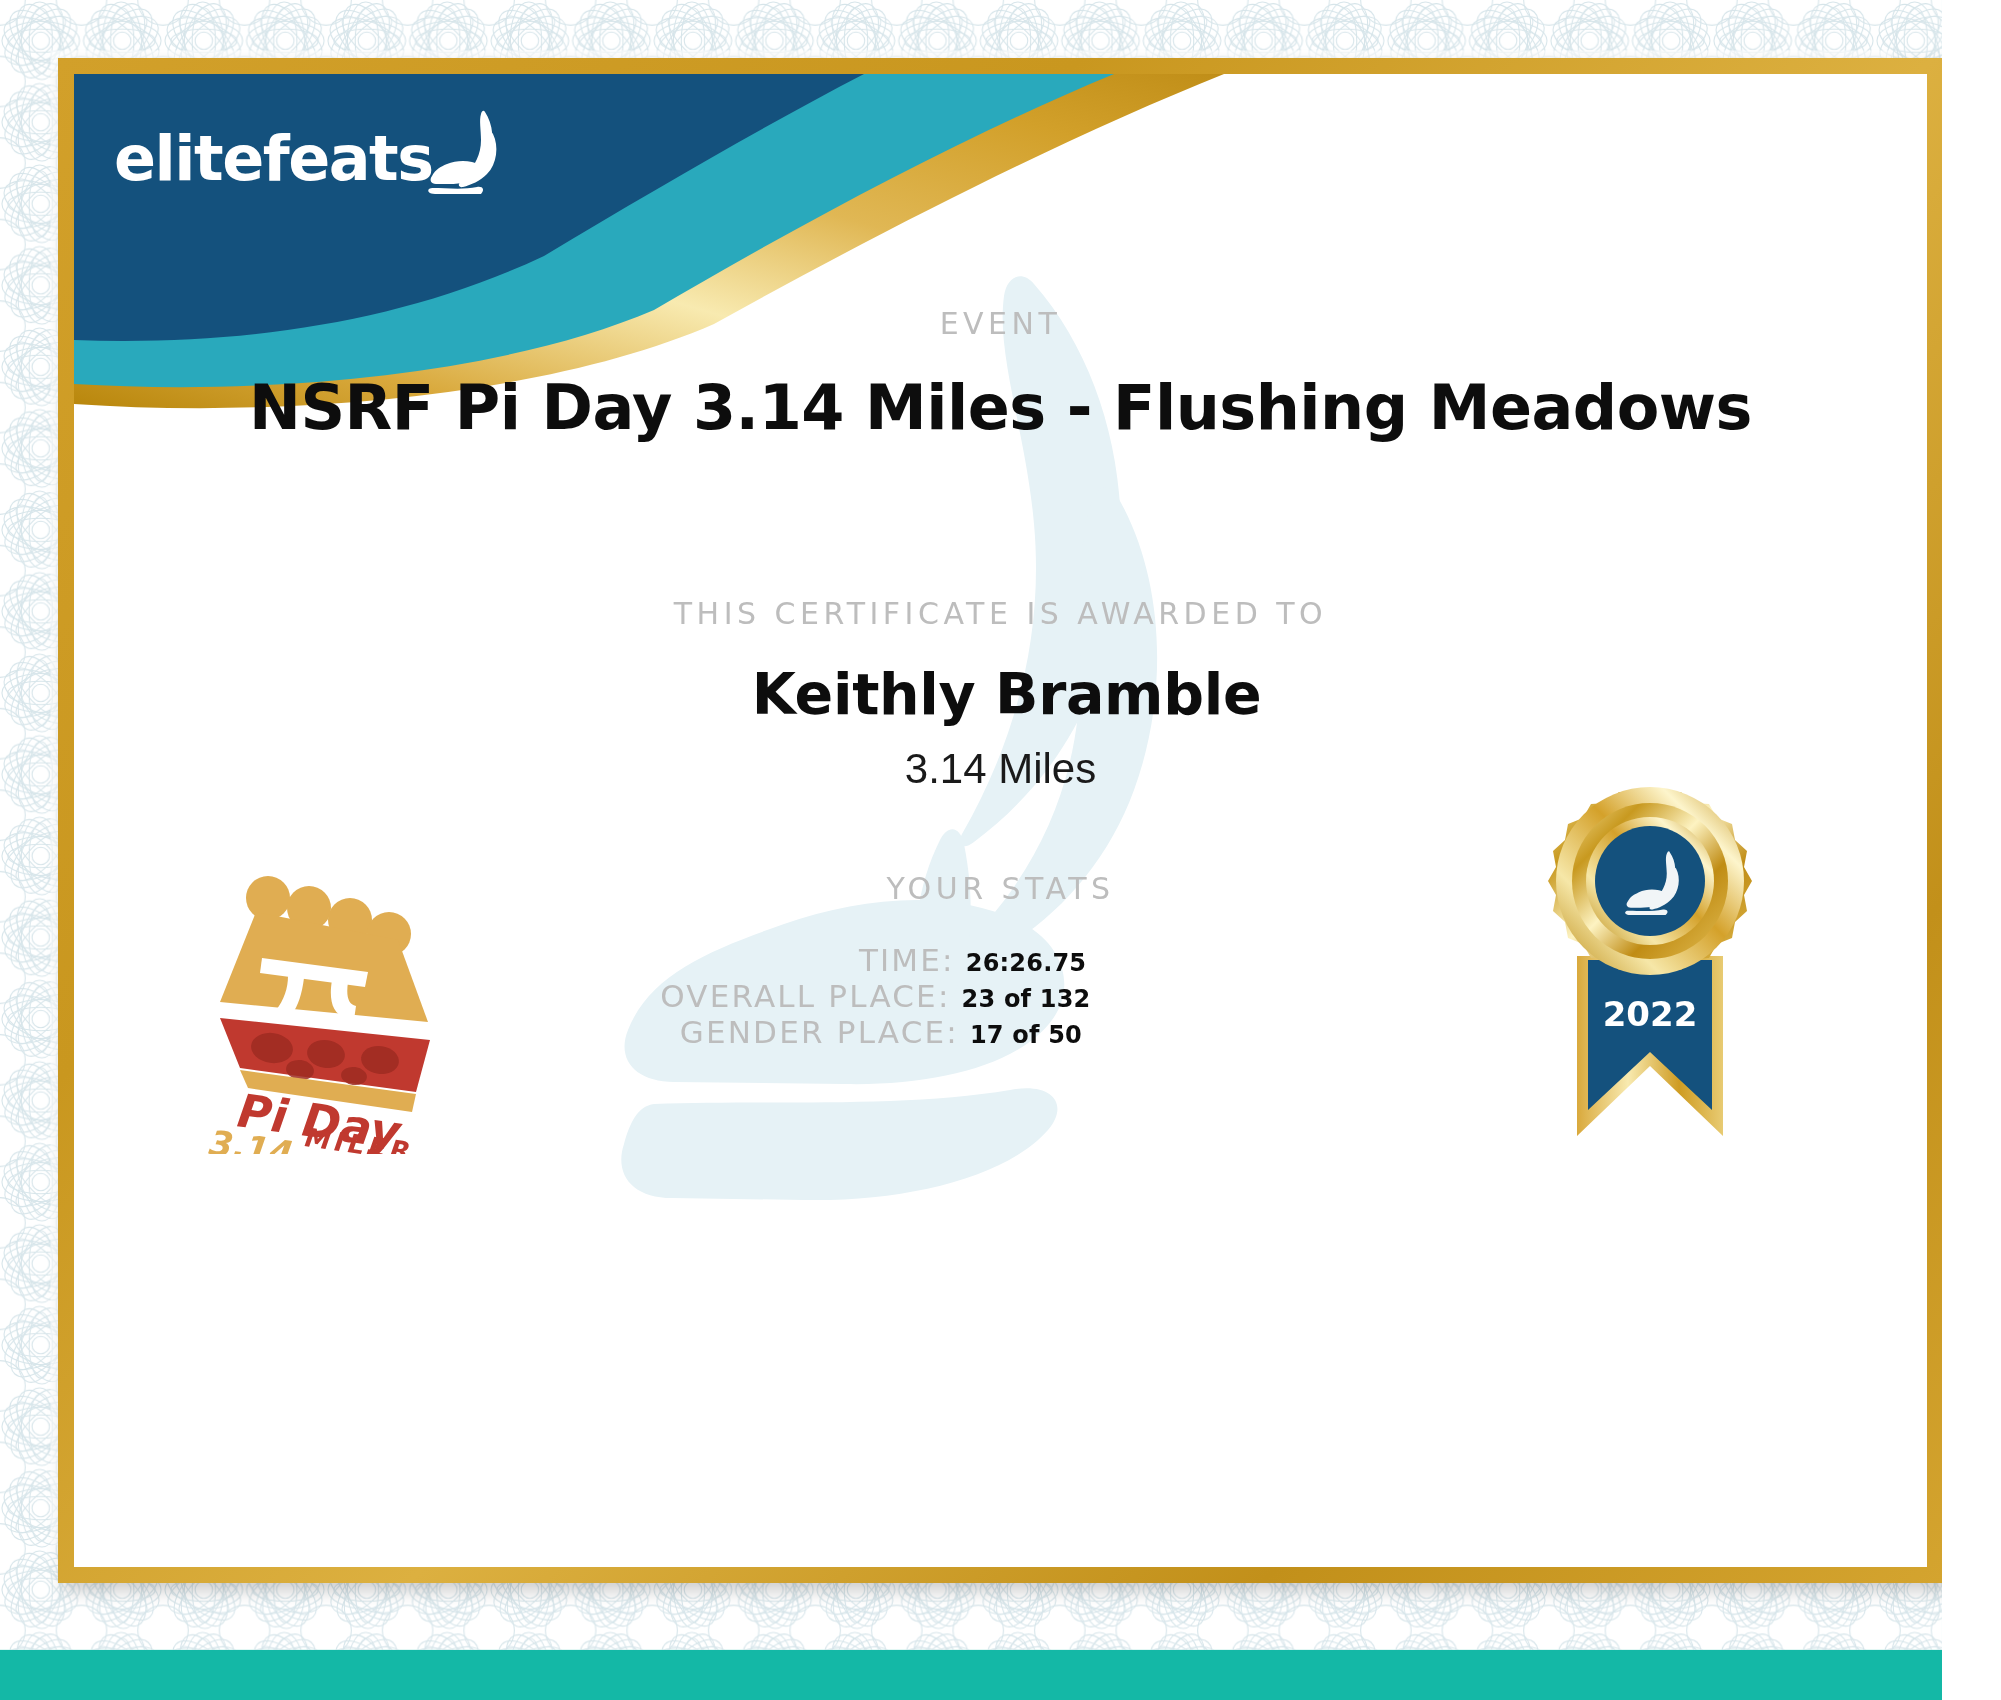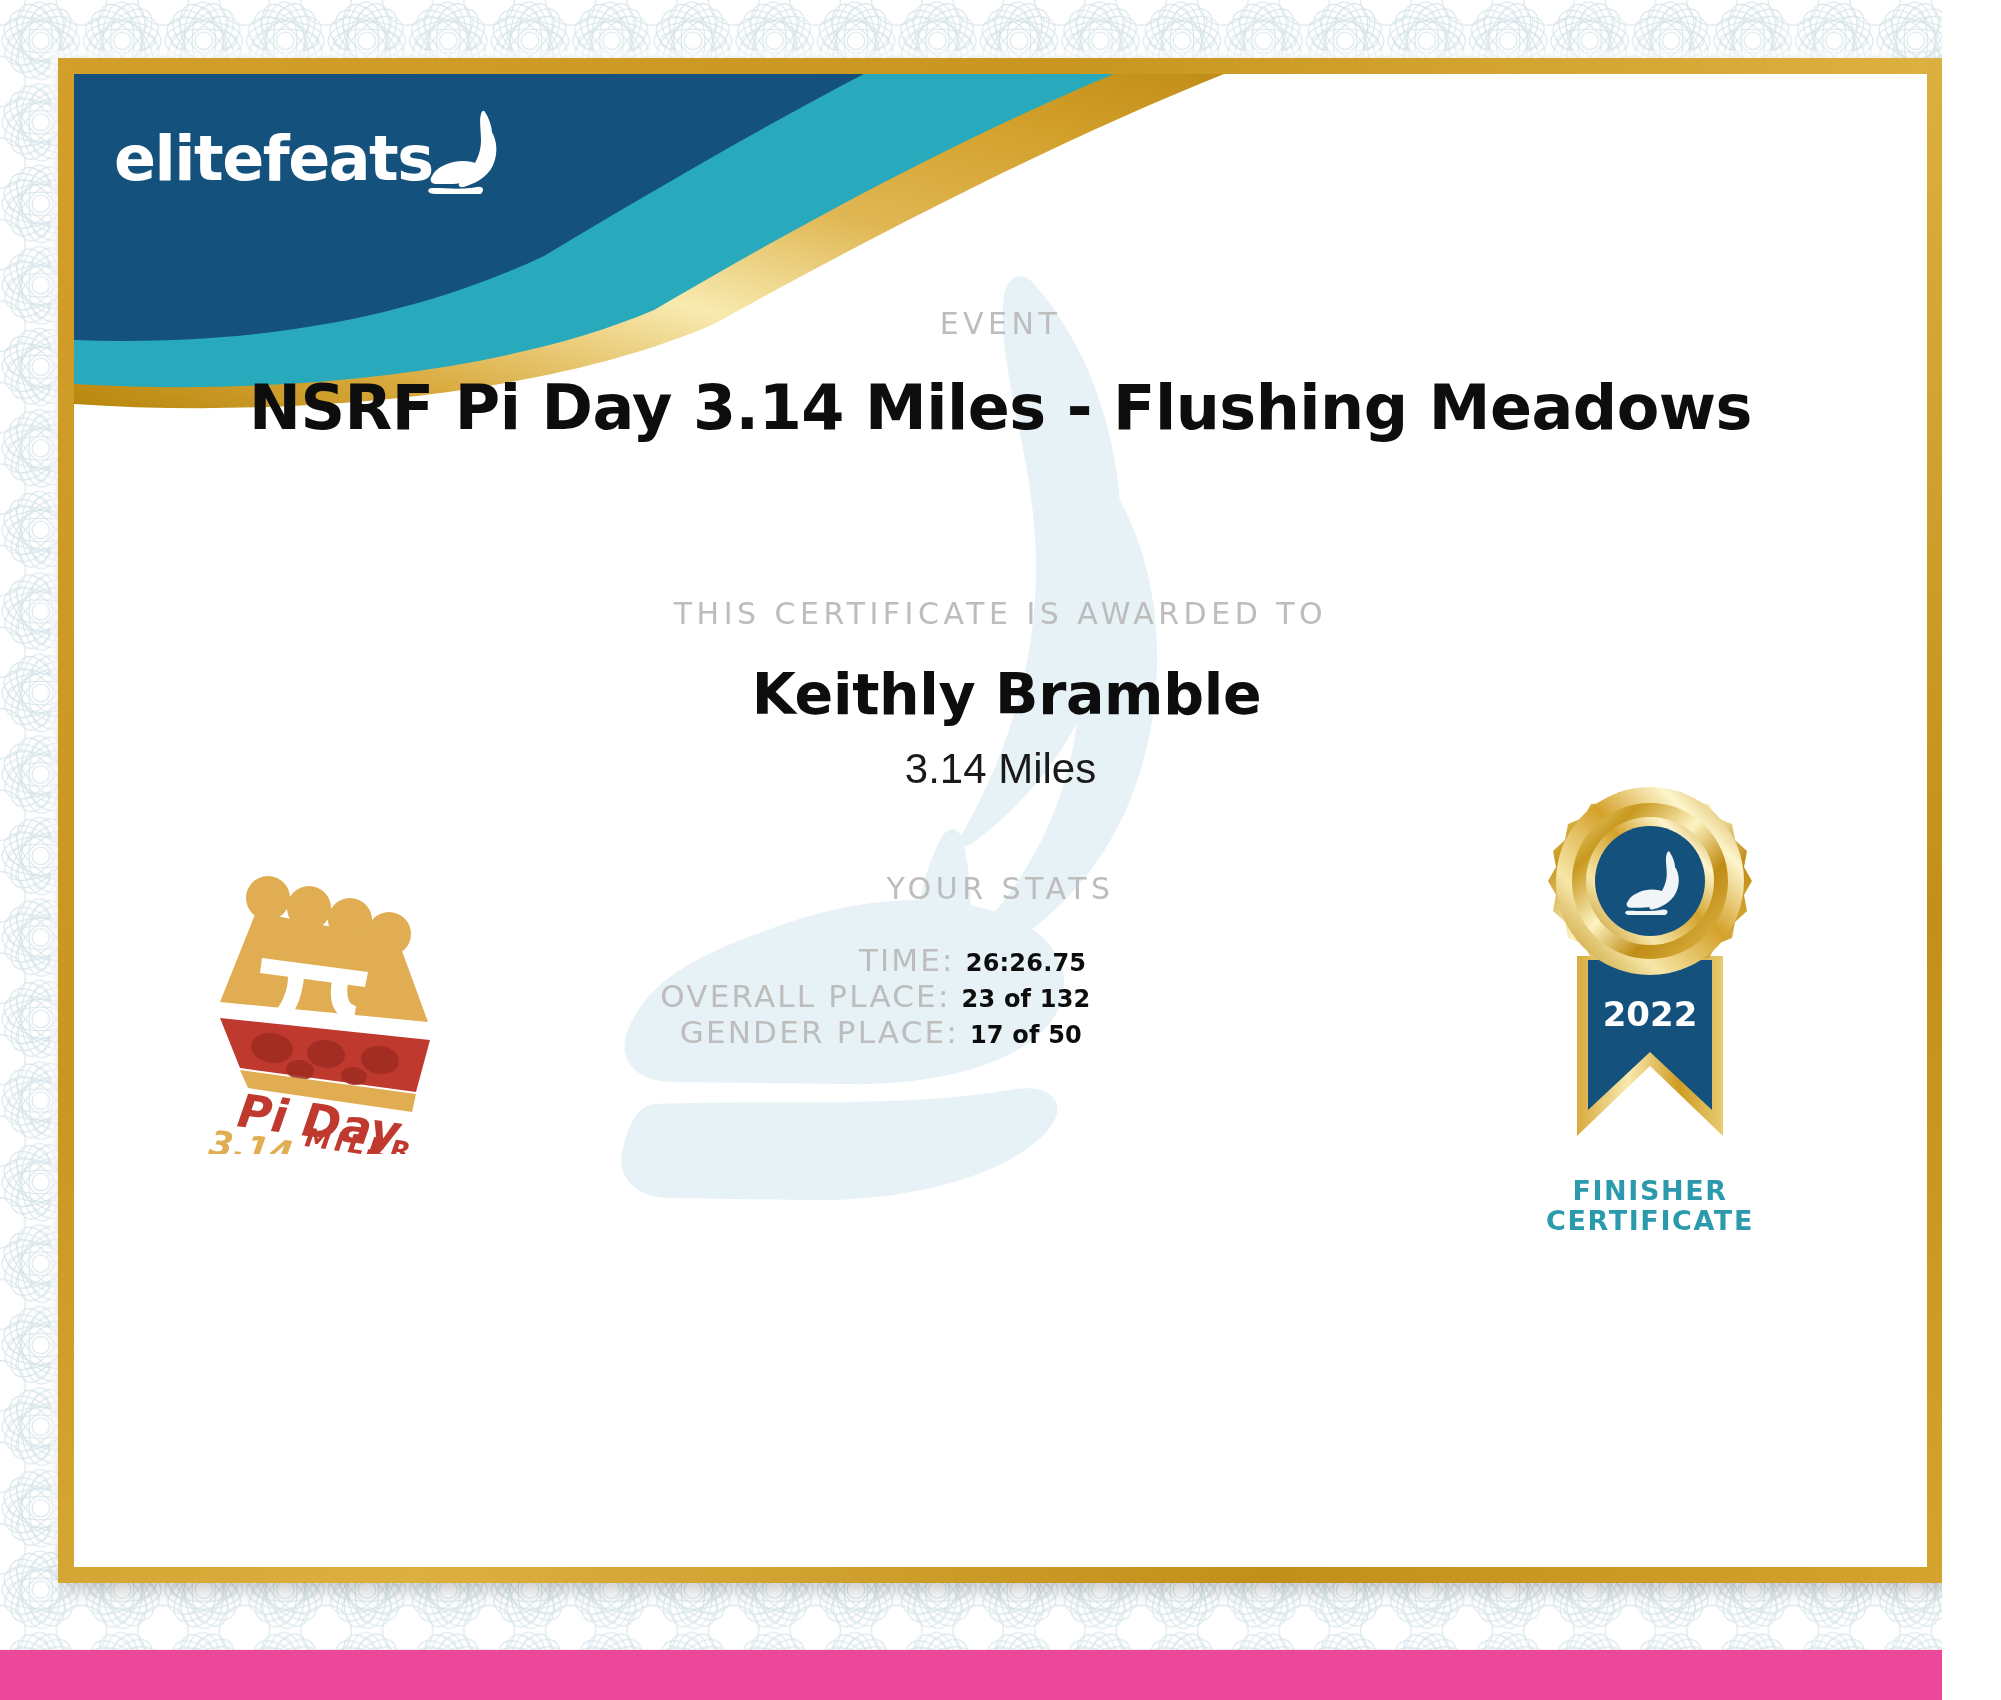--- a/index.html
+++ b/index.html
@@ -10,21 +10,21 @@
     background: #ffffff;
     font-family: "Liberation Sans", sans-serif;
     overflow: hidden;
   }
 
   
   #page {
     position: relative;
     width: 1942px;
     height: 1700px;
-    background: #ec4899;
+    background: #14b8a6;
     overflow: hidden;
   }
 
   #guilloche {
     position: absolute;
     inset: 0;
     z-index: 0;
   }
 
   
@@ -417,21 +417,17 @@
               <path d="M84 30 C92 45 89 68 76 80 C67 89 56 94 46 96
                        C41 97 39 92 44 90 C59 82 67 71 71 57
                        C75 45 74 37 79 33 C81 29 83 28 84 30 Z"></path>
               <path d="M24 68 C37 62 55 62 67 69 C73 73 74 80 68 84
                        C59 90 43 93 27 93 L11 93 C5 93 2 88 6 83 C11 74 16 72 24 68 Z"></path>
               <path d="M8 98 C23 98 45 100 63 96 C70 95 73 100 67 105 L10 105
                        C3 105 0 101 3 99 C4 98 6 98 8 98 Z"></path>
             </g>
           </g>
         </svg>
-        <div id="medal-caption">
-          <div>FINISHER</div>
-          <div>CERTIFICATE</div>
-        </div>
       </div>
 
     </div>
   </div>
 </div>
 
 </body></html>

